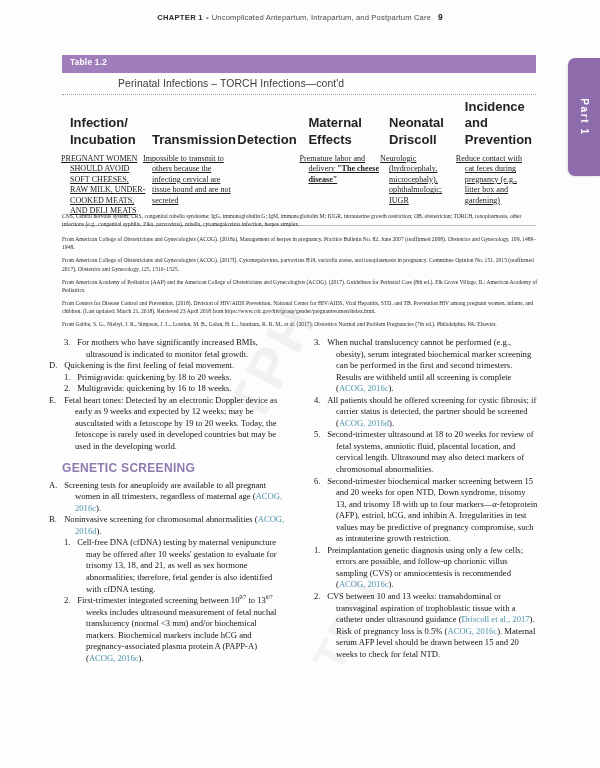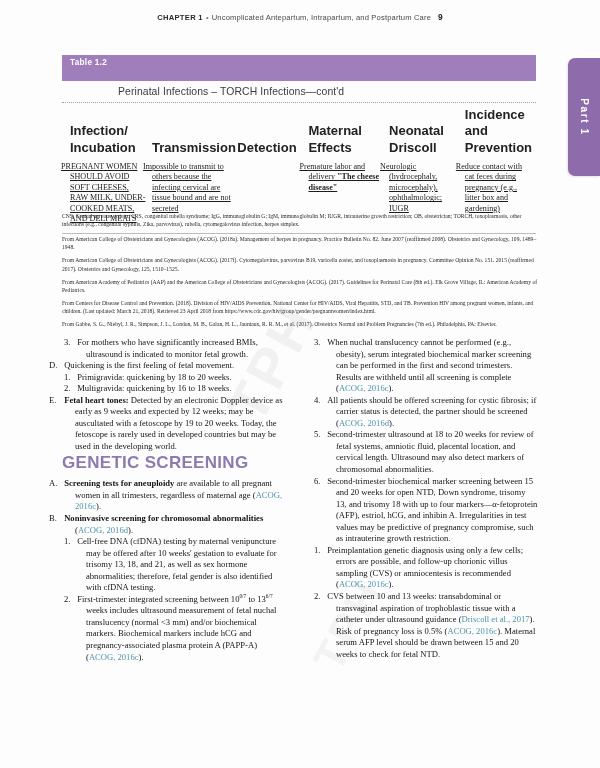--- a/index.html
+++ b/index.html
@@ -78,21 +78,21 @@
   
   .tablebox {
     position: absolute;
     left: 62px;
     top: 55px;
     width: 474px;
   }
   .tbl-numbar {
     background: #a07dbb;
     height: 14px;
-    padding: 0 0 12px 8px;
+    padding: 0 0 4px 8px;
     display: flex;
     align-items: center;
   }
   .tbl-num {
     font-family: "Liberation Sans", sans-serif;
     font-size: 8.2px;
     font-weight: bold;
     color: #ffffff;
     letter-spacing: 0.3px;
   }
@@ -187,30 +187,30 @@
     padding-left: 13px;
     text-indent: -13px;
     margin: 0 0 0 0;
   }
   .lvl1 {
     padding-left: 24px;
     text-indent: -11px;
     margin: 0;
   }
   .marker { display: inline-block; }
-  .b { font-weight: bold; }
+  .b { font-weight: normal; }
   .cite { color: #4d93a8; }
 
   h2.sect {
     font-family: "Liberation Sans", sans-serif;
-    font-size: 17px;
+    font-size: 12px;
     font-weight: bold;
     color: #8d7bb0;
     letter-spacing: 0.3px;
-    margin: 0 0 3px 0;
+    margin: 8px 0 3px 0;
   }
 
   sup { font-size: 0.62em; vertical-align: super; line-height: 0; }
 
   
   .watermark {
     position: absolute;
     left: 210px;
     top: 330px;
     font-family: "Liberation Sans", sans-serif;

